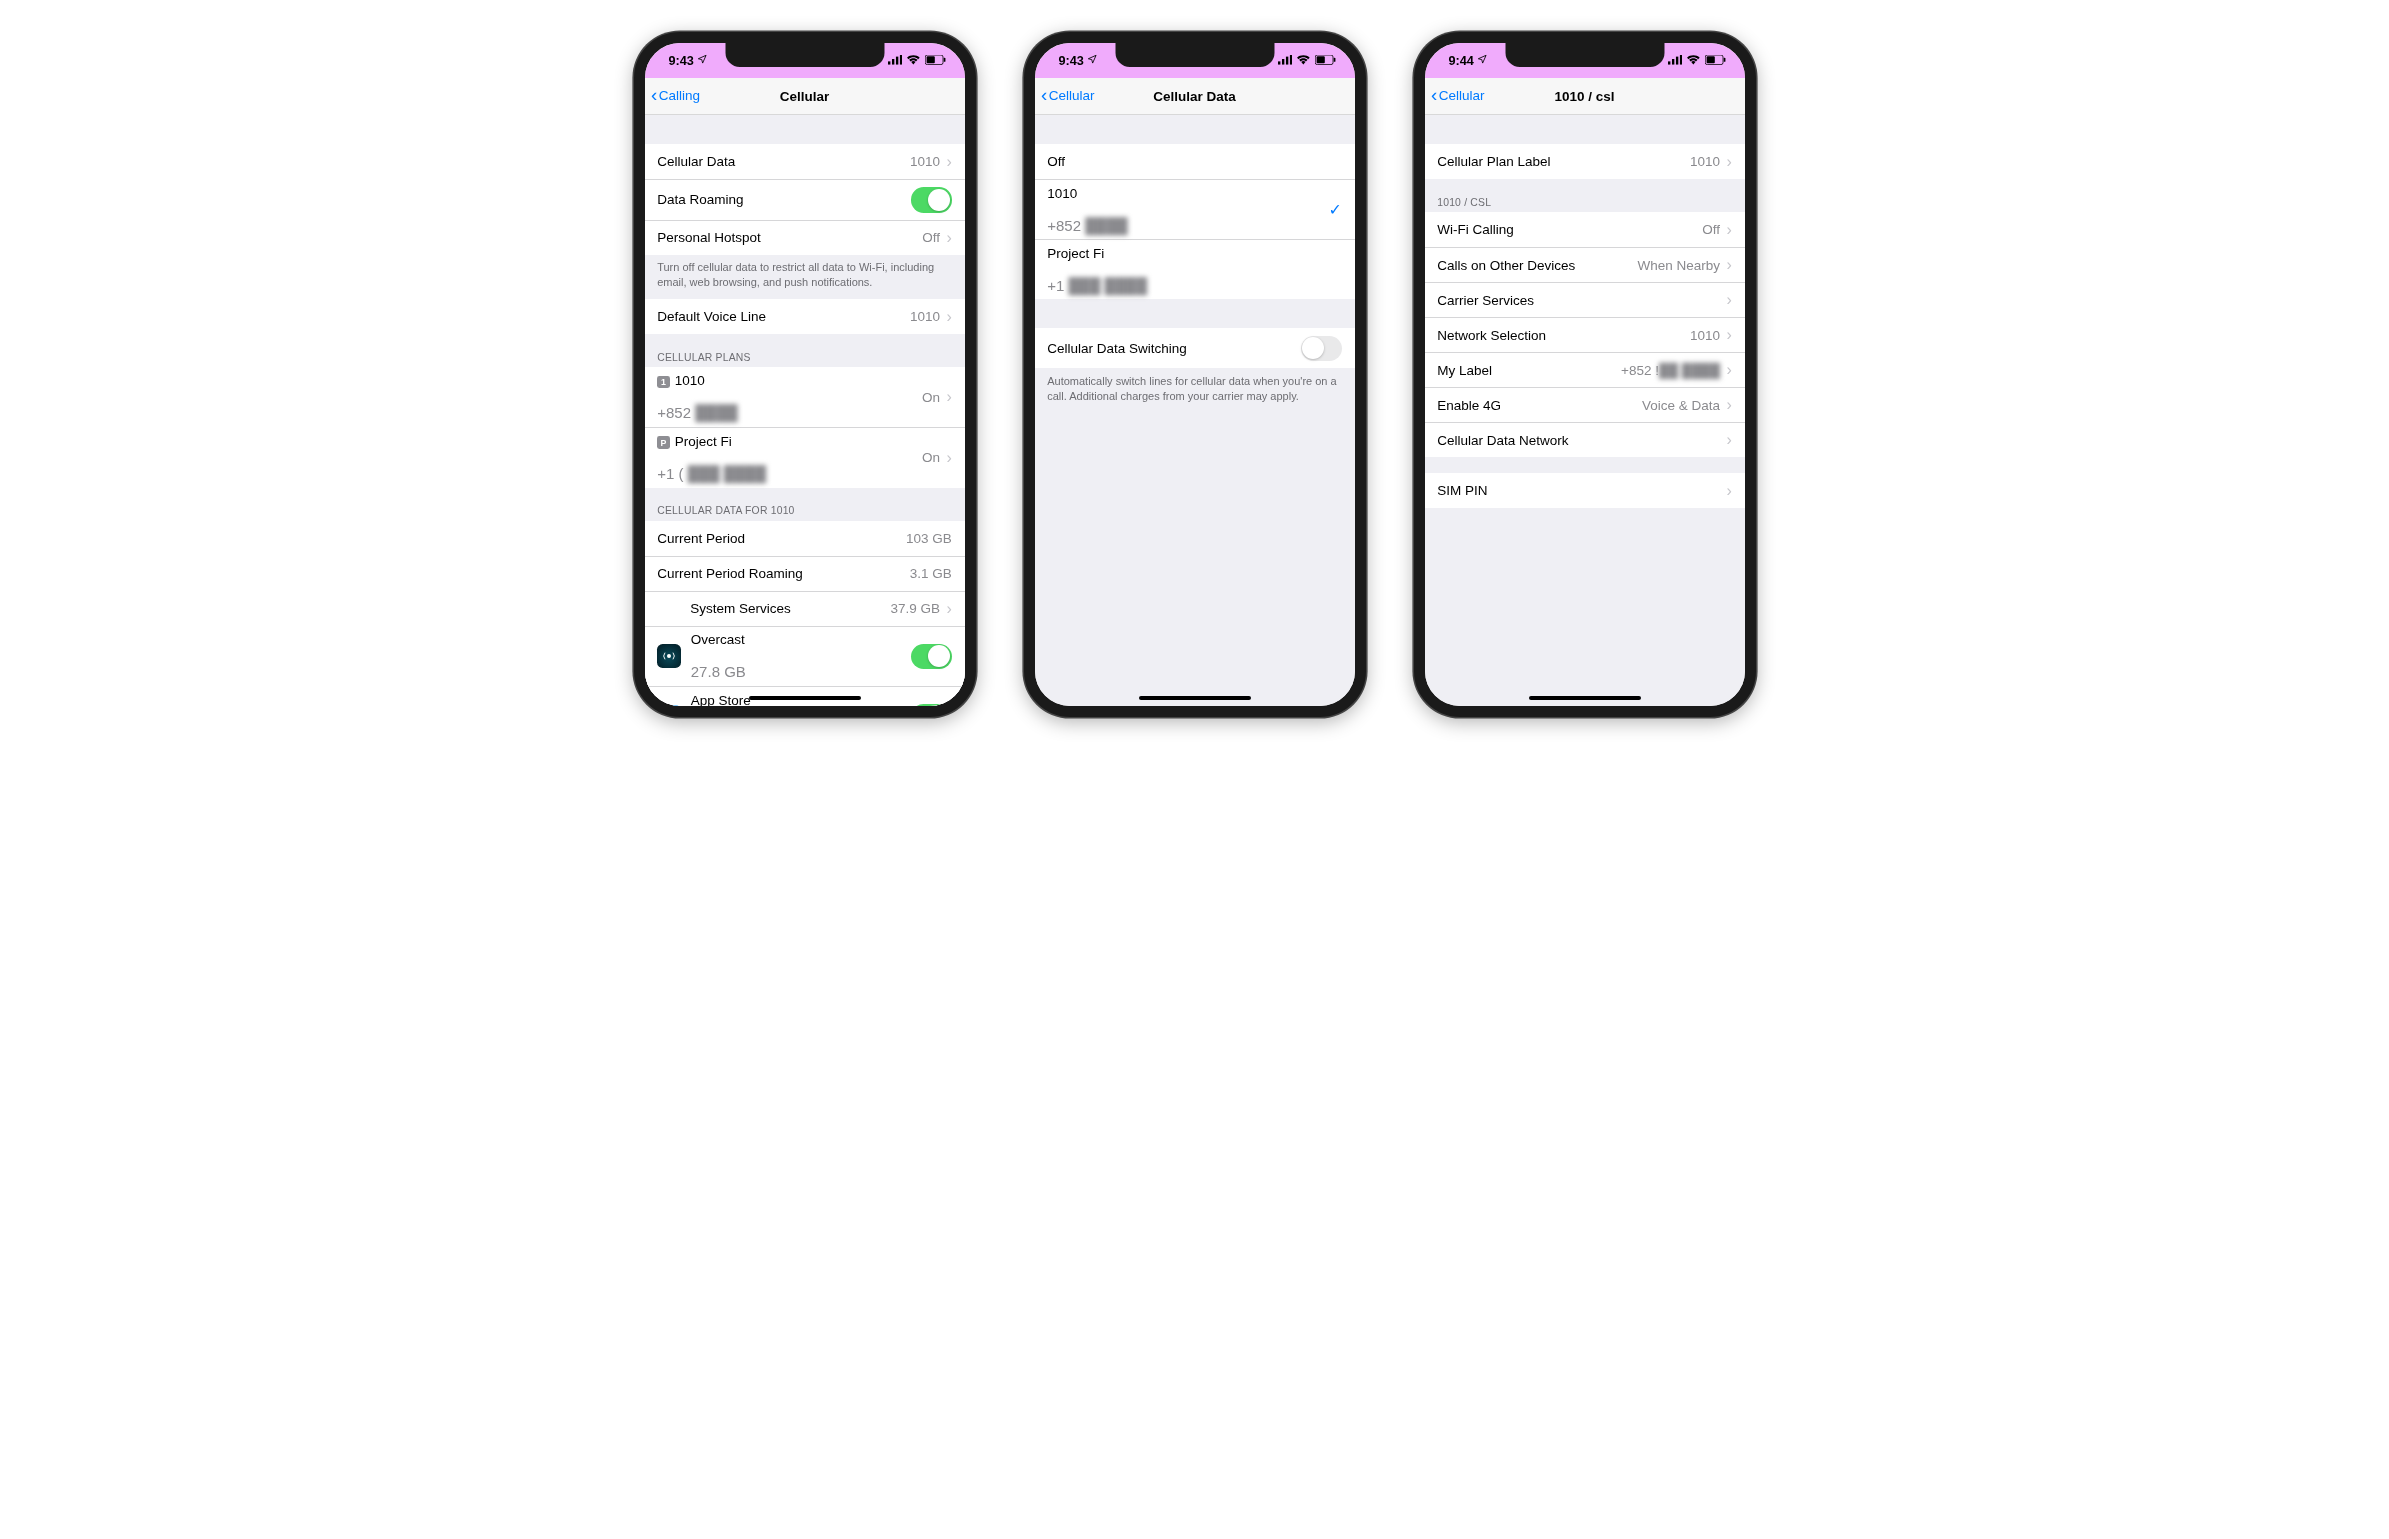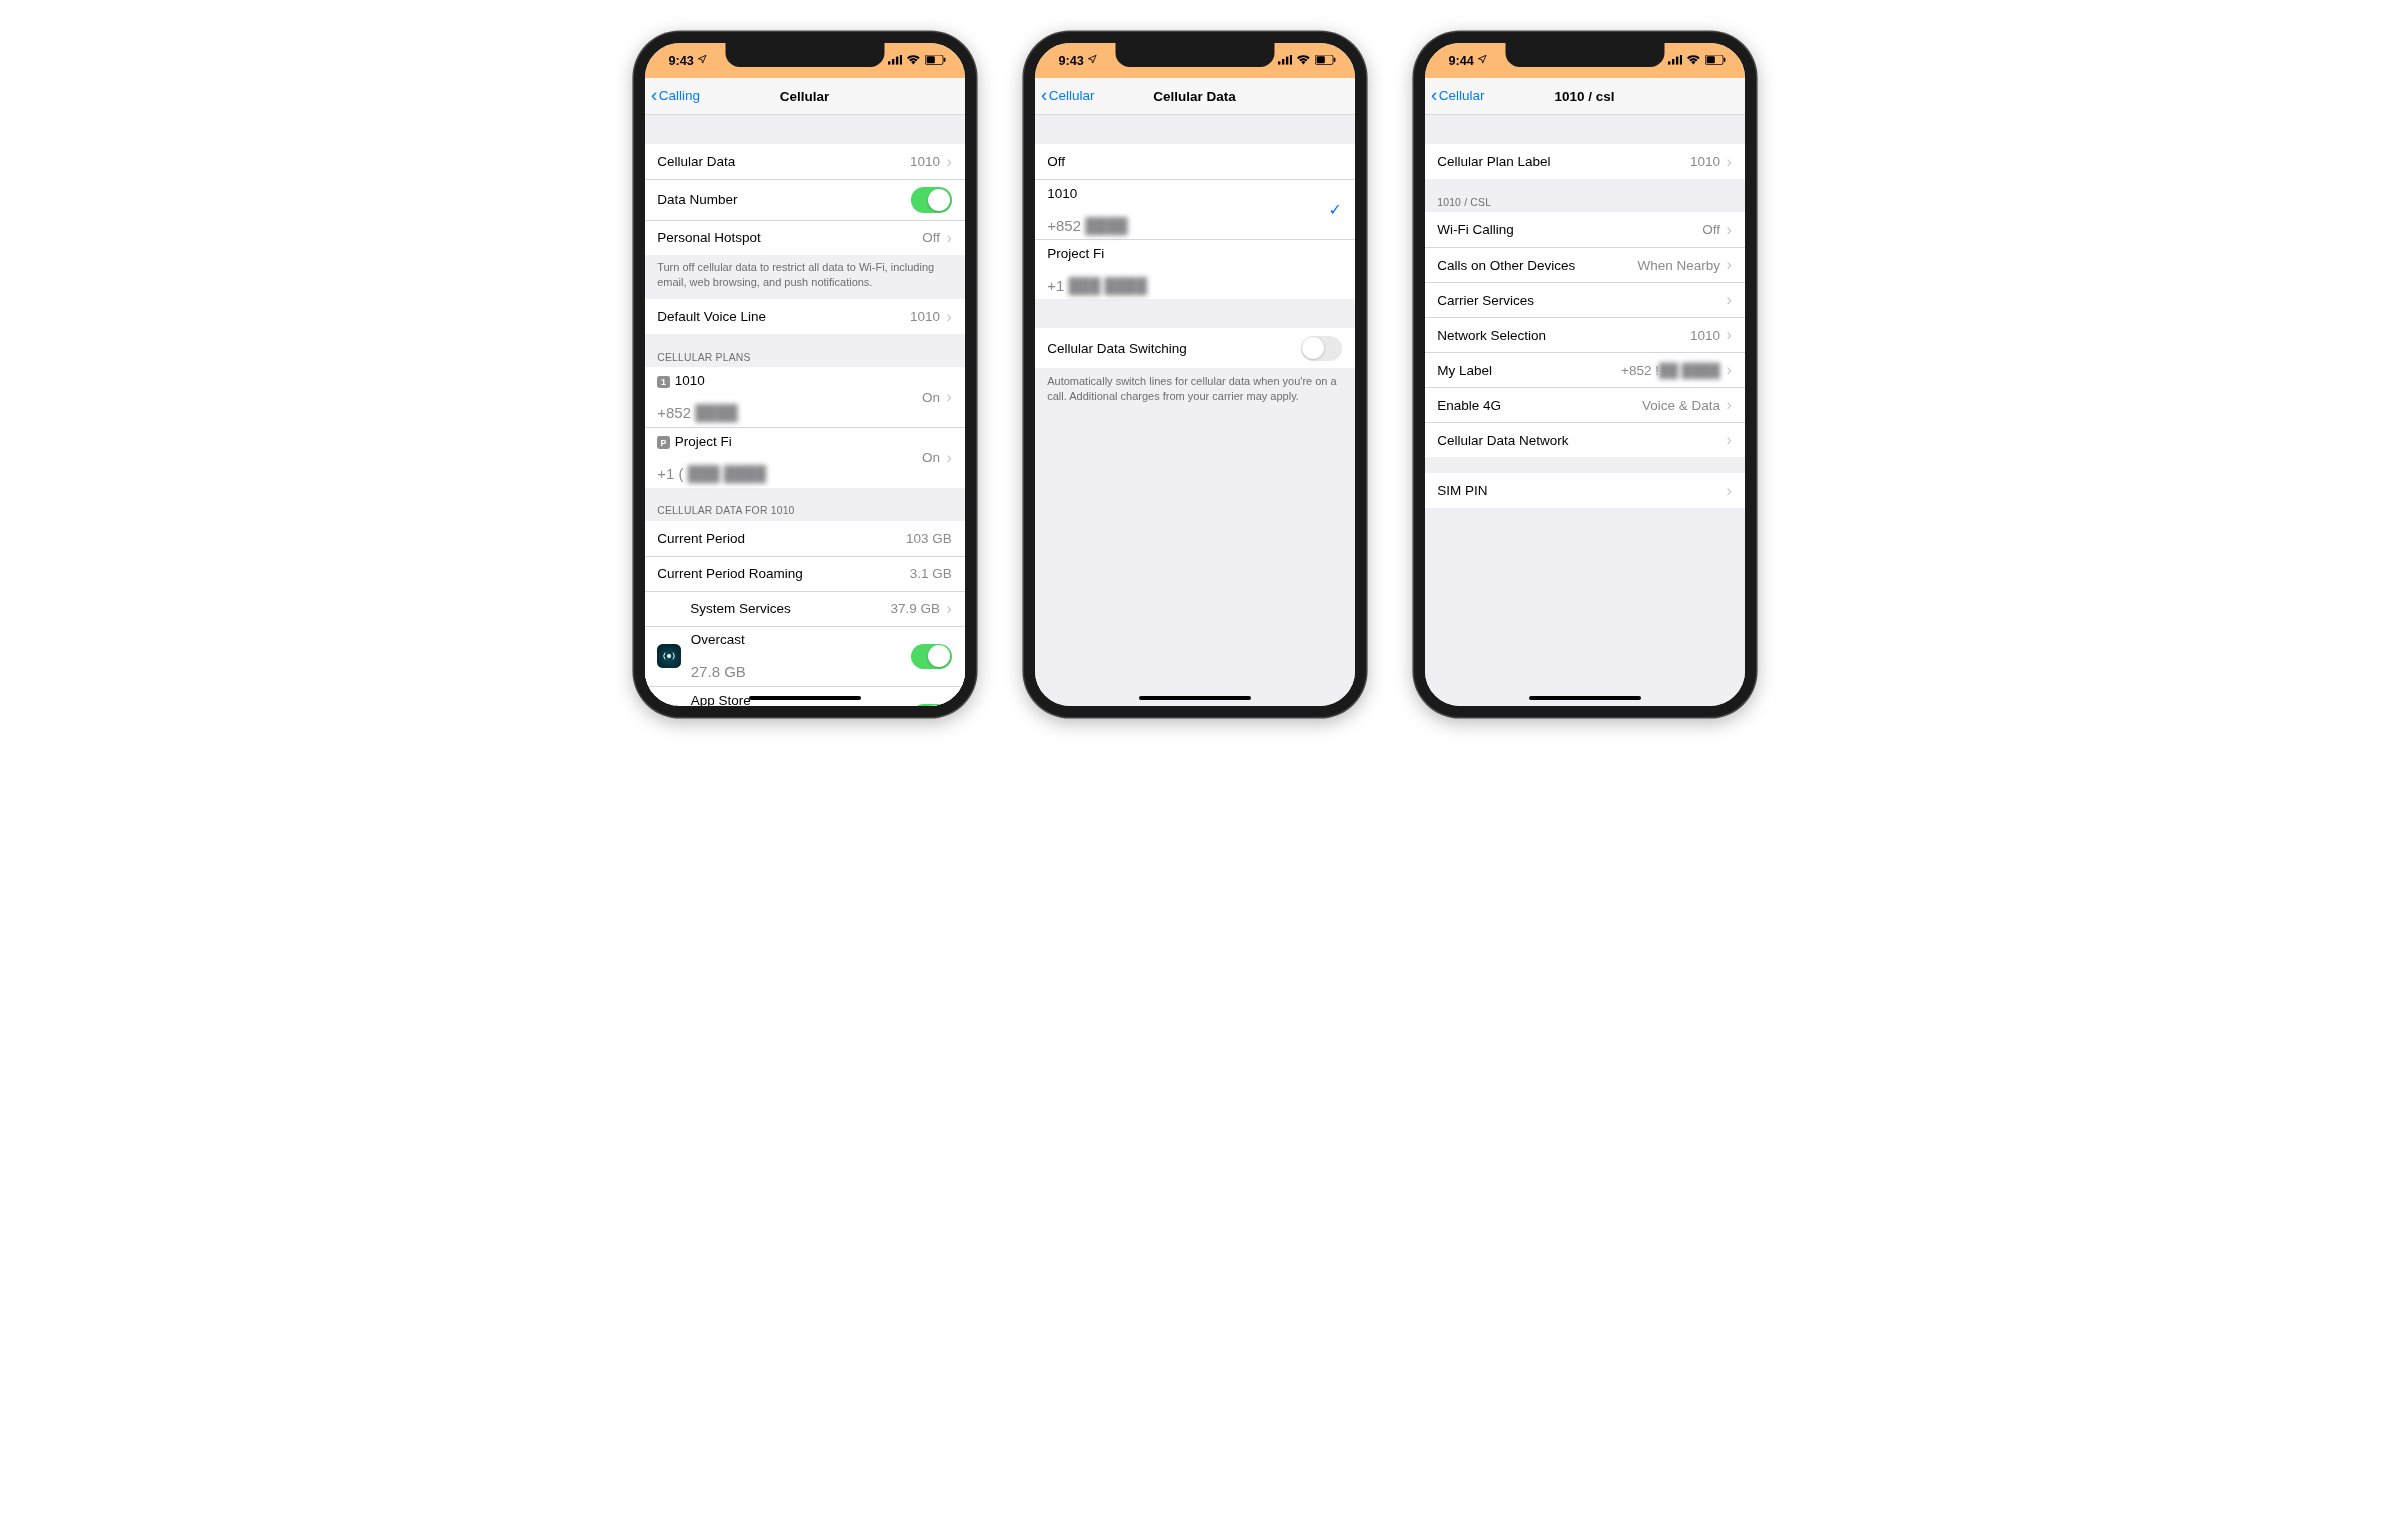--- a/index.html
+++ b/index.html
@@ -32,21 +32,21 @@
     z-index: 50;
   }
   .statusbar {
     height: 35px;
     display: flex;
     justify-content: space-between;
     align-items: center;
     padding: 0 19px 0 24px;
     font-size: 12.7px;
     font-weight: 600;
-    background: #fdba74;
+    background: #f0abfc;
   }
   .sb-left { display:flex; align-items:center; gap:3.2px;}
   .sb-right { display:flex; align-items:center; gap:4.8px;}
   .sb-icon { display:inline-block; }
   .navbar {
     height: 37px;
     background: #f7f7f7;
     border-bottom: 0.8px solid #d8d8d8;
     display: flex;
     align-items: center;
@@ -201,21 +201,21 @@
   <div class="content">
     <div class="spacer"></div>
 
     <div class="group">
       <div class="row">
         <span class="label">Cellular Data</span>
         <span class="value">1010</span>
         <span class="chev">›</span>
       </div>
       <div class="row">
-        <span class="label">Data Number</span>
+        <span class="label">Data Roaming</span>
         <div class="switch on"></div>
       </div>
       <div class="row">
         <span class="label">Personal Hotspot</span>
         <span class="value">Off</span>
         <span class="chev">›</span>
       </div>
     </div>
     <div class="group-footer">Turn off cellular data to restrict all data to Wi-Fi, including email, web browsing, and push notifications.</div>
 

